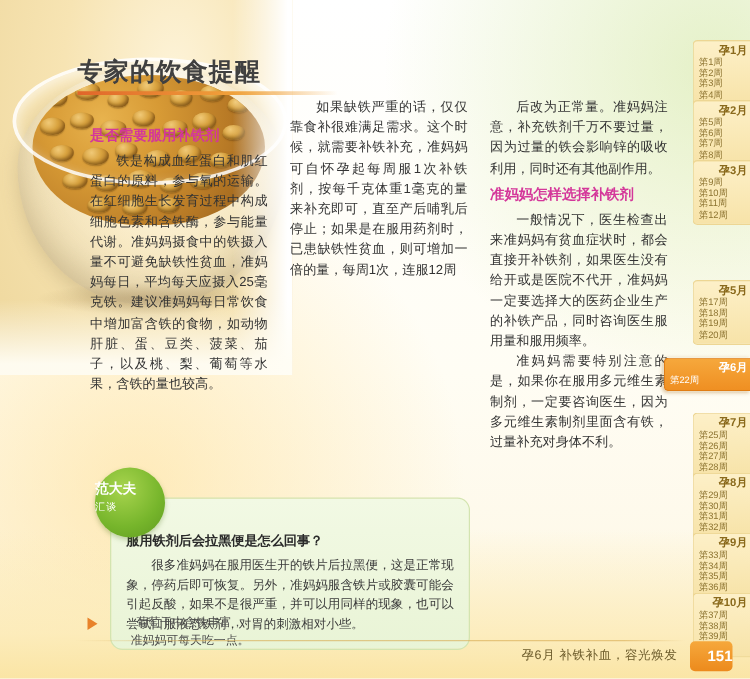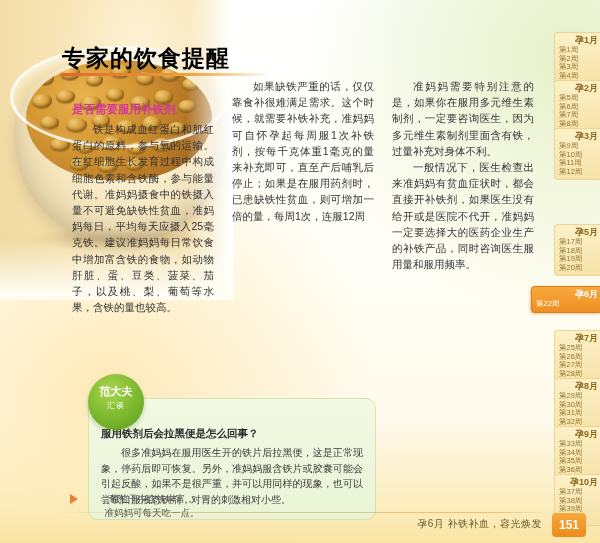--- a/index.html
+++ b/index.html
@@ -95,23 +95,23 @@
     background: linear-gradient(180deg, rgba(255,255,255,0) 0%, rgba(255,253,244,0.95) 85%);
   }
 
   
   .title-wrap {
     position: absolute;
     left: 62px; top: 46px;
     width: 250px;
   }
   .title-text {
-    font-size: 23px;
-    font-weight: bold;
-    color: #000000;
+    font-size: 20px;
+    font-weight: bold;
+    color: #404040;
     letter-spacing: 1px;
     line-height: 24px;
   }
   .title-rule {
     margin-top: 3px;
     width: 208px;
     height: 3px;
     background: linear-gradient(90deg, #e0652a 0%, #f0a13a 60%, rgba(240,161,58,0) 100%);
   }
 
@@ -161,27 +161,26 @@
     left: 88px; top: 398px;
     width: 288px;
     background: linear-gradient(180deg, #f2f9e4 0%, #e9f4d6 100%);
     border-radius: 10px;
     border: 1px solid #d3e4b0;
     padding: 26px 12px 12px 12px;
     box-sizing: border-box;
   }
   .qa-badge {
     position: absolute;
-    left: 88px; top: 374px;
+    left: 76px; top: 374px;
     width: 56px; height: 56px;
     border-radius: 50%;
     background: radial-gradient(circle at 40% 30%, #a8d44e 0%, #76b52b 60%, #5e9a20 100%);
     box-shadow: 0 2px 4px rgba(90,130,40,0.35);
     color: #ffffff;
-    text-align: center;
     font-size: 11px;
     font-weight: bold;
     line-height: 13px;
     padding-top: 11px;
     box-sizing: border-box;
   }
   .qa-badge .sm {
     display: block;
     font-size: 8px;
     font-weight: normal;
@@ -259,21 +258,21 @@
   }
   .page-num {
     position: absolute;
     right: 14px; bottom: 6px;
     width: 34px; height: 24px;
     border-radius: 4px;
     background: linear-gradient(180deg, #f6a83c 0%, #ec8a1c 100%);
     color: #ffffff;
     font-size: 12px;
     font-weight: bold;
-    text-align: center;
+    text-align: right;
     line-height: 24px;
   }
   .footer-rule {
     position: absolute;
     left: 60px; right: 52px; bottom: 30px;
     height: 1px;
     background: linear-gradient(90deg, rgba(215,170,80,0) 0%, rgba(215,170,80,0.6) 20%, rgba(215,170,80,0.6) 90%, rgba(215,170,80,0) 100%);
   }
 </style>
 </head>
@@ -330,22 +329,24 @@
   <div class="col col1">
     <div class="sub-head">是否需要服用补铁剂</div>
     <p>铁是构成血红蛋白和肌红蛋白的原料，参与氧的运输。在红细胞生长发育过程中构成细胞色素和含铁酶，参与能量代谢。准妈妈摄食中的铁摄入量不可避免缺铁性贫血，准妈妈每日，平均每天应摄入25毫克铁。建议准妈妈每日常饮食中增加富含铁的食物，如动物肝脏、蛋、豆类、菠菜、茄子，以及桃、梨、葡萄等水果，含铁的量也较高。</p>
   </div>
 
   <div class="col col2">
     <p>如果缺铁严重的话，仅仅靠食补很难满足需求。这个时候，就需要补铁补充，准妈妈可自怀孕起每周服1次补铁剂，按每千克体重1毫克的量来补充即可，直至产后哺乳后停止；如果是在服用药剂时，已患缺铁性贫血，则可增加一倍的量，每周1次，连服12周</p>
   </div>
 
   <div class="col col3">
+    <p>后改为正常量。准妈妈注意，补充铁剂千万不要过量，因为过量的铁会影响锌的吸收利用，同时还有其他副作用。</p>
+    <div class="sub-head" style="margin-top:4px;">准妈妈怎样选择补铁剂</div>
+    <p>一般情况下，医生检查出来准妈妈有贫血症状时，都会直接开补铁剂，如果医生没有给开或是医院不代开，准妈妈一定要选择大的医药企业生产的补铁产品，同时咨询医生服用量和服用频率。</p>
     <p>准妈妈需要特别注意的是，如果你在服用多元维生素制剂，一定要咨询医生，因为多元维生素制剂里面含有铁，过量补充对身体不利。</p>
-    <p>一般情况下，医生检查出来准妈妈有贫血症状时，都会直接开补铁剂，如果医生没有给开或是医院不代开，准妈妈一定要选择大的医药企业生产的补铁产品，同时咨询医生服用量和服用频率。</p>
   </div>
 
   <div class="qa-box">
     <div class="qa-q">服用铁剂后会拉黑便是怎么回事？</div>
     <div class="qa-a">很多准妈妈在服用医生开的铁片后拉黑便，这是正常现象，停药后即可恢复。另外，准妈妈服含铁片或胶囊可能会引起反酸，如果不是很严重，并可以用同样的现象，也可以尝试口服液态铁剂，对胃的刺激相对小些。</div>
   </div>
   <div class="qa-badge">
     <span>范大夫</span>
     <span class="sm">汇谈</span>
   </div>

